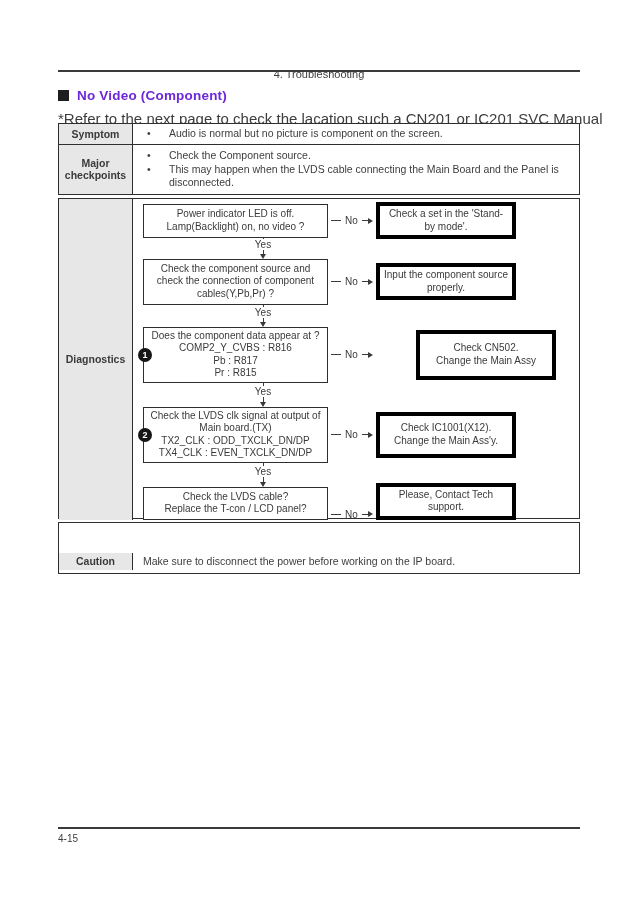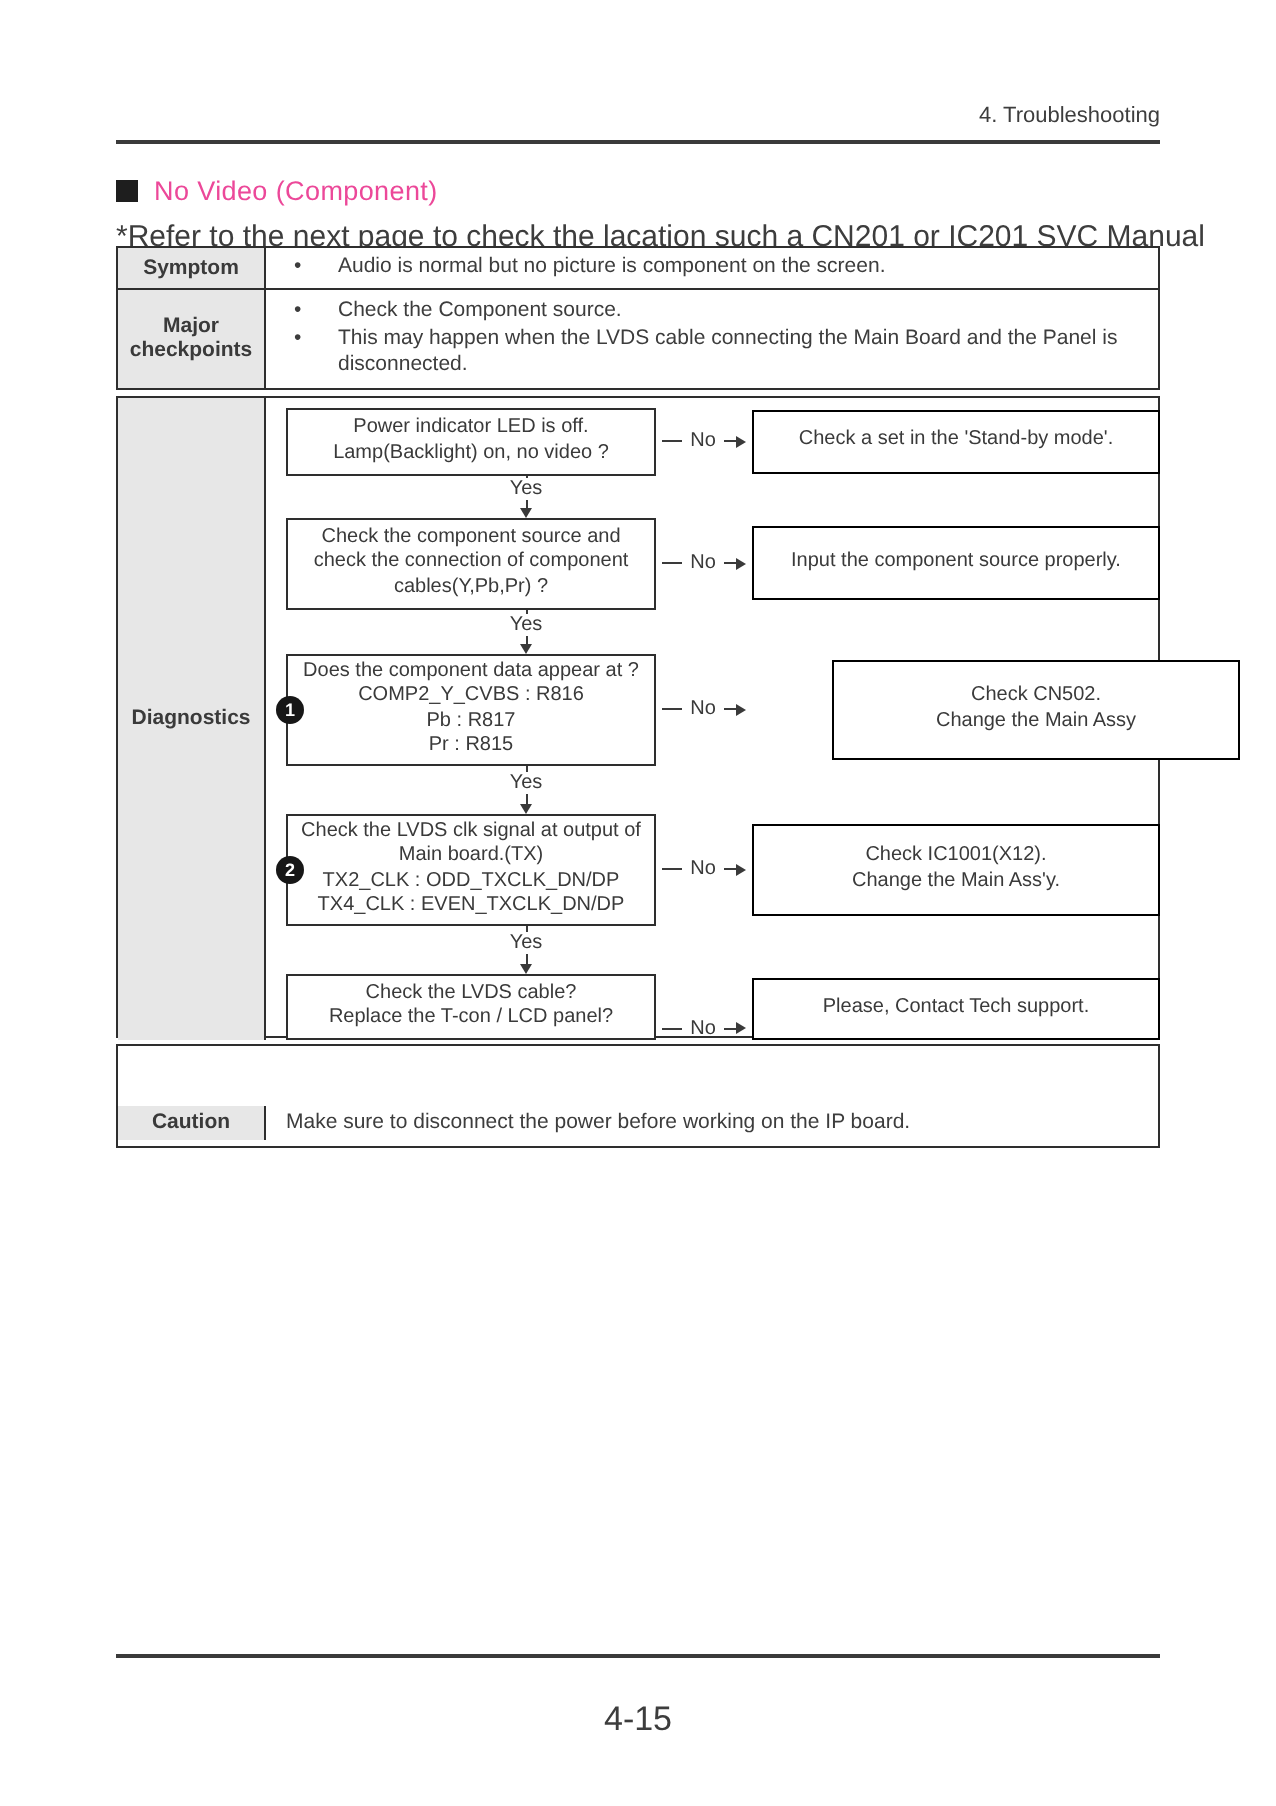--- a/index.html
+++ b/index.html
@@ -4,27 +4,27 @@
 <style>
   * { margin:0; padding:0; box-sizing:border-box; }
   html,body { background:#ffffff; }
   body { font-family:"Liberation Sans","DejaVu Sans",sans-serif; color:#3d3d3d; }
   .page {
     position:relative; width:638px; height:903px; background:#ffffff;
     overflow:hidden;
   }
 
   
-  .hdr-text { position:absolute; top:52px; left:58px; width:522px; text-align:right; font-size:11px; color:#3d3d3d; }
+  .hdr-text { position:absolute; top:68px; left:58px; width:522px; text-align:center; font-size:11px; color:#3d3d3d; }
   .hdr-rule { position:absolute; top:70px; left:58px; width:522px; height:2px; background:#3a3a3a; }
 
   
   .title-row { position:absolute; top:88px; left:58px; display:flex; align-items:center; gap:8px; }
   .title-square { width:11px; height:11px; background:#1e1e1e; }
-  .title-text { font-size:13.5px; font-weight:normal; color:#ec4899; letter-spacing:0.2px; }
+  .title-text { font-size:13.5px; font-weight:bold; color:#6d28d9; letter-spacing:0.2px; }
   .note { position:absolute; top:110px; left:58px; font-size:15px; color:#3d3d3d; }
 
   
   .sections { position:absolute; top:123px; left:58px; width:522px; display:flex; flex-direction:column; gap:3px; }
   .section { border:1px solid #2e2e2e; background:#ffffff; display:flex; flex-direction:column; }
   .trow { display:flex; }
   .trow + .trow { border-top:1px solid #2e2e2e; }
   .lbl {
     width:74px; min-width:74px; background:#e7e7e7; border-right:1px solid #2e2e2e;
     display:flex; align-items:center; justify-content:center; text-align:center;
@@ -44,21 +44,21 @@
   
   .diag-cell { flex:1; padding:5px 0 0 0; display:flex; flex-direction:column; }
   .step-row { position:relative; display:flex; align-items:center; }
   .qbox {
     margin-left:10px; width:185px; align-self:stretch;
     border:1px solid #2e2e2e; background:#fff;
     display:flex; align-items:center; justify-content:center; text-align:center;
     font-size:10px; line-height:12.5px; white-space:pre-line; padding:2px 4px; color:#3a3a3a;
   }
   .abox {
-    width:204px; border:1px solid #000000; background:#fff;
+    width:140px; border:4px solid #000000; background:#fff;
     display:flex; align-items:center; justify-content:center; text-align:center;
     font-size:10px; line-height:12.5px; white-space:pre-line; padding:2px 4px; color:#3a3a3a;
   }
   .no-wrap { width:48px; display:flex; align-items:center; justify-content:center; }
   .no-line-l { width:10px; height:1px; background:#3a3a3a; }
   .no-line-r { width:6px; height:1px; background:#3a3a3a; }
   .no-label { font-size:10px; padding:0 4px; color:#3a3a3a; }
   .arrow-right { width:0; height:0; border-top:3px solid transparent; border-bottom:3px solid transparent; border-left:5px solid #3a3a3a; }
   .yes-wrap { width:210px; margin-left:25px; display:flex; flex-direction:column; align-items:center; justify-content:center; }
   .tick { width:1px; height:3px; background:#3a3a3a; }
@@ -69,21 +69,21 @@
     position:absolute; left:5px; top:50%; transform:translateY(-50%);
     width:14px; height:14px; border-radius:50%; background:#171717; color:#ffffff;
     display:flex; align-items:center; justify-content:center; font-size:9px; font-weight:bold;
   }
   .h-s1 { height:34px; } .h-s2 { height:46px; } .h-s3 { height:56px; } .h-s4 { height:56px; } .h-s5 { height:33px;align-items:flex-end; }
   .y-21 { height:21px; } .y-22 { height:22px; } .y-24 { height:24px; }
   .ab-s1 { min-height:32px; } .ab-s2 { min-height:37px; } .ab-s3 { min-height:50px;margin-left:40px; } .ab-s4 { min-height:46px; } .ab-s5 { min-height:31px; }
 
   
   .ftr-rule { position:absolute; top:827px; left:58px; width:522px; height:2px; background:#3a3a3a; }
-  .ftr-page { position:absolute; top:833px; left:58px; width:522px; text-align:center; font-size:17px; color:#3d3d3d;margin-top:17px; }
+  .ftr-page { position:absolute; top:833px; left:58px; width:522px; text-align:left; font-size:10px; color:#3d3d3d; }
 </style>
 </head>
 <body>
 
 <div class="page">
 
   <div class="hdr-text">4. Troubleshooting</div>
   <div class="hdr-rule"></div>
 
   <div class="title-row">

